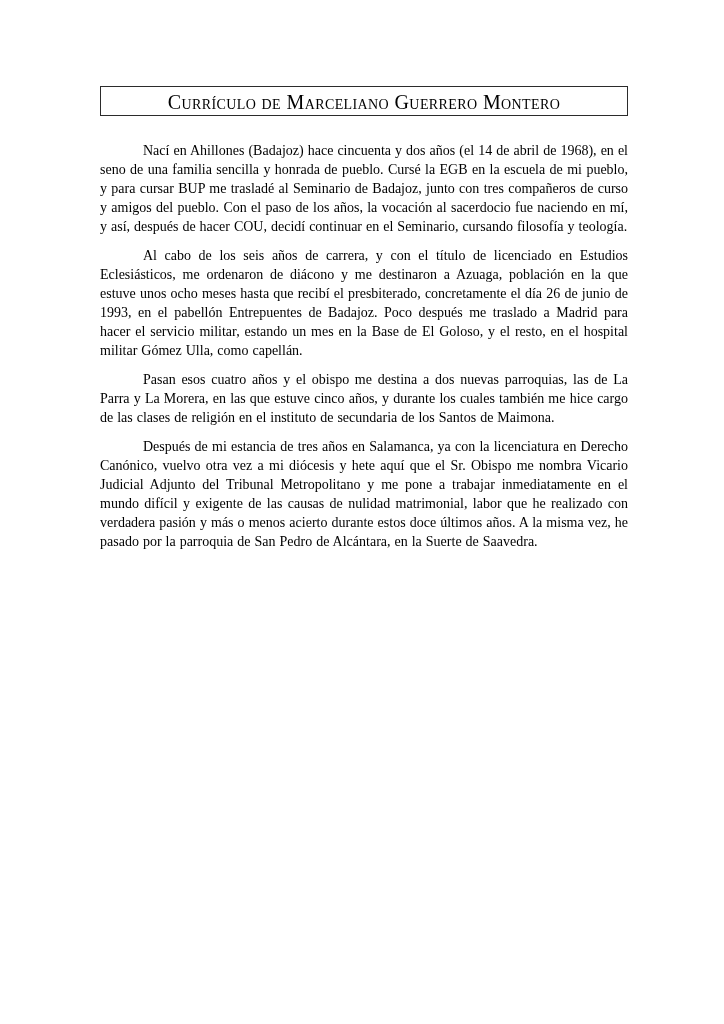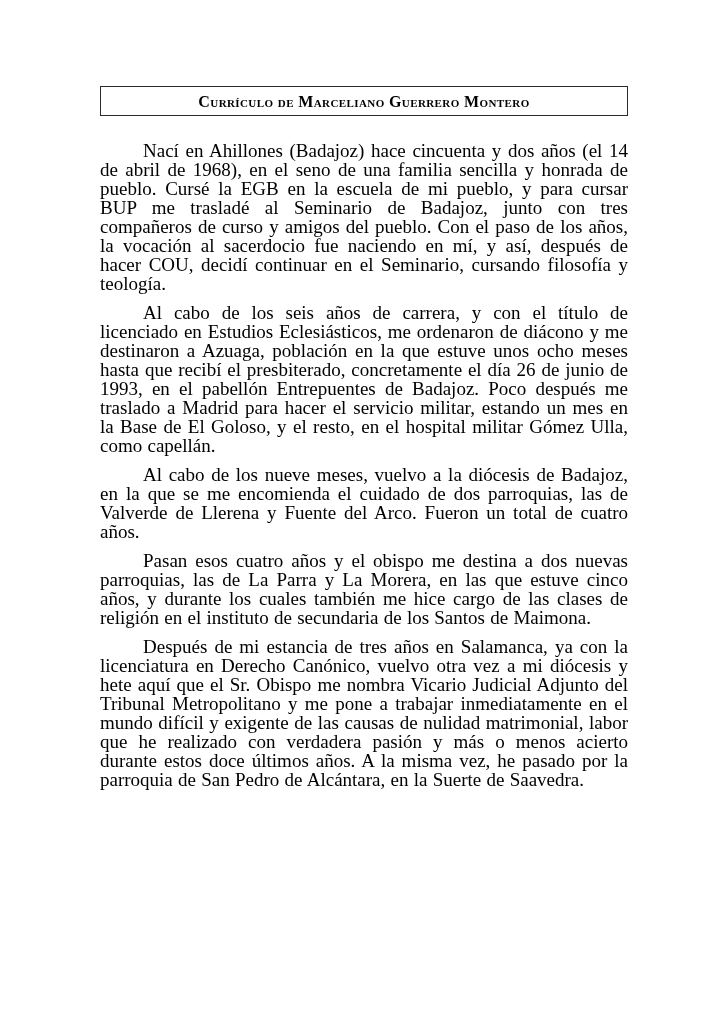--- a/index.html
+++ b/index.html
@@ -23,52 +23,51 @@
     width: 528px;
     height: 30px;
     box-sizing: border-box;
     border: 1px solid #2b2b2b;
     display: flex;
     align-items: center;
     justify-content: center;
   }
   .title-text {
     font-variant: small-caps;
-    font-weight: bold;
-    font-size: 16px;
+    font-weight: normal;
+    font-size: 20px;
     letter-spacing: 0.4px;
     white-space: nowrap;
     line-height: 1;
     padding-top: 1px;
   }
   .doc-body {
     position: absolute;
     left: 100px;
     top: 141px;
     width: 528px;
     text-align: justify;
-    font-size: 19px;
+    font-size: 14px;
     line-height: 19px;
   }
   .doc-body p {
     margin: 0 0 10px 0;
     text-indent: 43px;
     word-spacing: 0.5px;
   }
 </style>
 </head>
 <body>
 
 <div class="page">
 
   <div class="title-box">
     <span class="title-text">Currículo de Marceliano Guerrero Montero</span>
   </div>
 
   <div class="doc-body">
     <p>Nací en Ahillones (Badajoz) hace cincuenta y dos años (el 14 de abril de 1968), en el seno de una familia sencilla y honrada de pueblo. Cursé la EGB en la escuela de mi pueblo, y para cursar BUP me trasladé al Seminario de Badajoz, junto con tres compañeros de curso y amigos del pueblo. Con el paso de los años, la vocación al sacerdocio fue naciendo en mí, y así, después de hacer COU, decidí continuar en el Seminario, cursando filosofía y teología.</p>
     <p>Al cabo de los seis años de carrera, y con el título de licenciado en Estudios Eclesiásticos, me ordenaron de diácono y me destinaron a Azuaga, población en la que estuve unos ocho meses hasta que recibí el presbiterado, concretamente el día 26 de junio de 1993, en el pabellón Entrepuentes de Badajoz. Poco después me traslado a Madrid para hacer el servicio militar, estando un mes en la Base de El Goloso, y el resto, en el hospital militar Gómez Ulla, como capellán.</p>
-    <p>Al cabo de los nueve meses, vuelvo a la diócesis de Badajoz, en la que se me encomienda el cuidado de dos parroquias, las de Valverde de Llerena y Fuente del Arco. Fueron un total de cuatro años.</p>
     <p>Pasan esos cuatro años y el obispo me destina a dos nuevas parroquias, las de La Parra y La Morera, en las que estuve cinco años, y durante los cuales también me hice cargo de las clases de religión en el instituto de secundaria de los Santos de Maimona.</p>
     <p>Después de mi estancia de tres años en Salamanca, ya con la licenciatura en Derecho Canónico, vuelvo otra vez a mi diócesis y hete aquí que el Sr. Obispo me nombra Vicario Judicial Adjunto del Tribunal Metropolitano y me pone a trabajar inmediatamente en el mundo difícil y exigente de las causas de nulidad matrimonial, labor que he realizado con verdadera pasión y más o menos acierto durante estos doce últimos años. A la misma vez, he pasado por la parroquia de San Pedro de Alcántara, en la Suerte de Saavedra.</p>
   </div>
 
 </div>
 
 </body></html>

